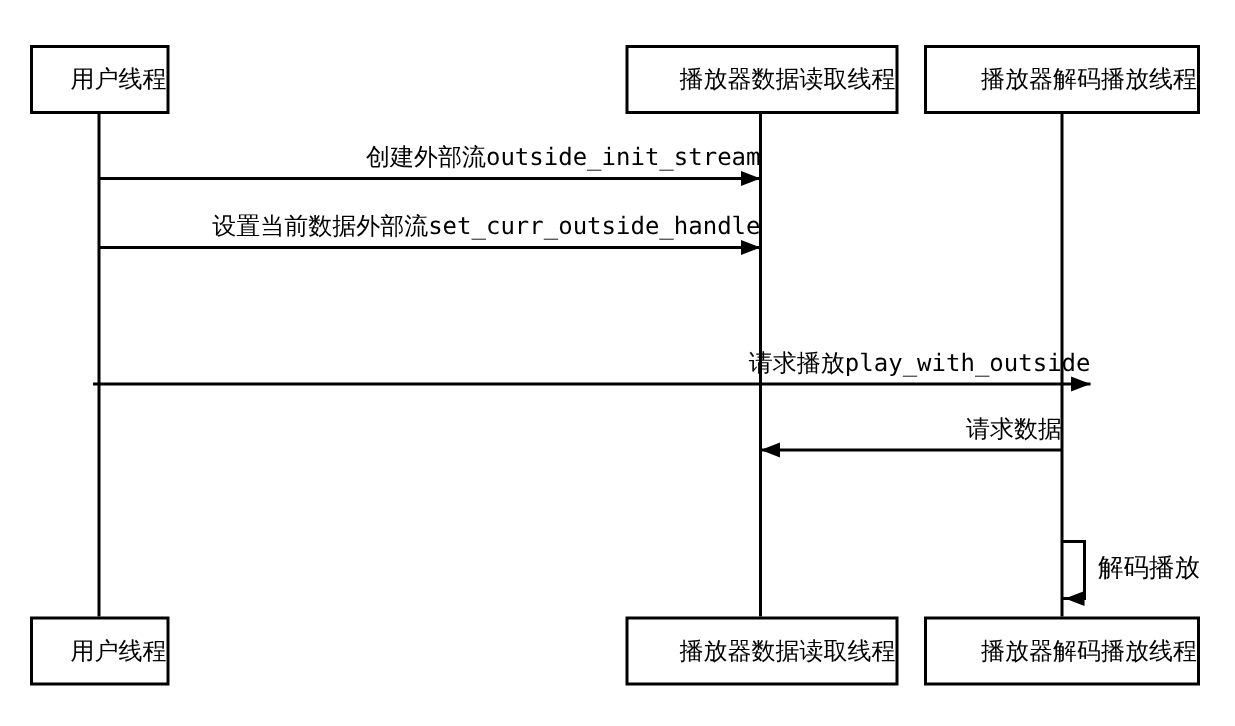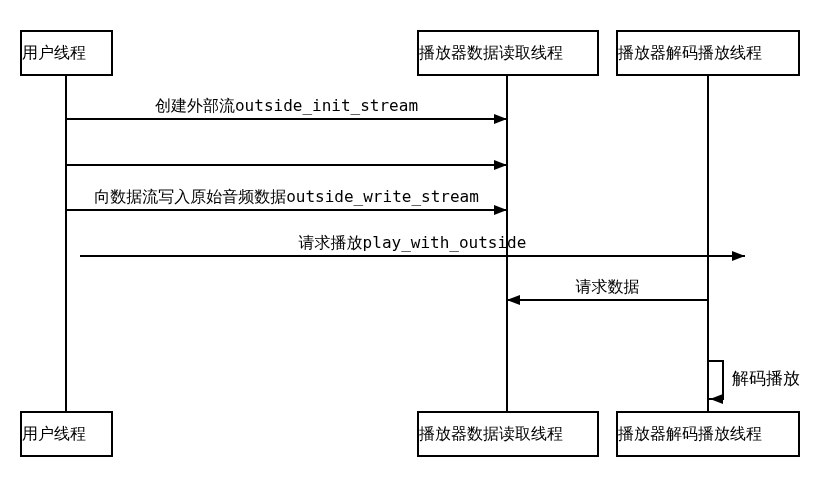--- a/index.html
+++ b/index.html
@@ -12,42 +12,42 @@
     color: #000000;
     overflow: hidden;
   }
   .actor-box {
     position: absolute;
     height: 42px;
     border: 2px solid #000000;
     background: #ffffff;
     display: flex;
     align-items: center;
-    justify-content: flex-start;
+    justify-content: flex-end;
     font-size: 16px;
     white-space: nowrap;
     box-sizing: content-box;
     z-index: 3;
   }
   .lifeline {
     position: absolute;
     width: 2px;
     background: #000000;
     z-index: 1;
   }
   .msg {
     position: absolute;
     height: 28px;
     z-index: 2;
   }
   .msg-label {
     position: absolute;
     left: 0; right: 0;
     bottom: 5px;
-    text-align: center;
+    text-align: right;
     font-size: 16px;
     line-height: 18px;
     white-space: nowrap;
   }
   .msg-label .code {
     font-family: "DejaVu Sans Mono", "Liberation Mono", monospace;
     font-size: 16px;
     letter-spacing: 0px;
   }
   .msg-line {
@@ -137,31 +137,27 @@
     <span>播放器解码播放线程</span>
   </div>
 
   <div class="msg" style="left:66px; top:92px; width:441px;">
     <div class="msg-label"><span>创建外部流</span><span class="code">outside_init_stream</span></div>
     <div class="msg-line"></div>
     <div class="arrow-right"></div>
   </div>
 
   <div class="msg" style="left:66px; top:138px; width:441px;">
+    <div class="msg-label"><span>设置当前数据外部流</span><span class="code">set_curr_outside_handle</span></div>
     <div class="msg-line"></div>
     <div class="arrow-right"></div>
   </div>
 
-  <div class="msg" style="left:66px; top:183px; width:441px;">
-    <div class="msg-label"><span>向数据流写入原始音频数据</span><span class="code">outside_write_stream</span></div>
-    <div class="msg-line"></div>
-    <div class="arrow-right"></div>
-  </div>
 
-  <div class="msg" style="left:80px; top:229px; width:642px;padding-left:23px;">
+  <div class="msg" style="left:62px; top:229px; width:642px;padding-left:23px;">
     <div class="msg-label"><span>请求播放</span><span class="code">play_with_outside</span></div>
     <div class="msg-line"></div>
     <div class="arrow-right"></div>
   </div>
 
   <div class="msg" style="left:507px; top:273px; width:201px;">
     <div class="msg-label"><span>请求数据</span></div>
     <div class="msg-line"></div>
     <div class="arrow-left"></div>
   </div>

